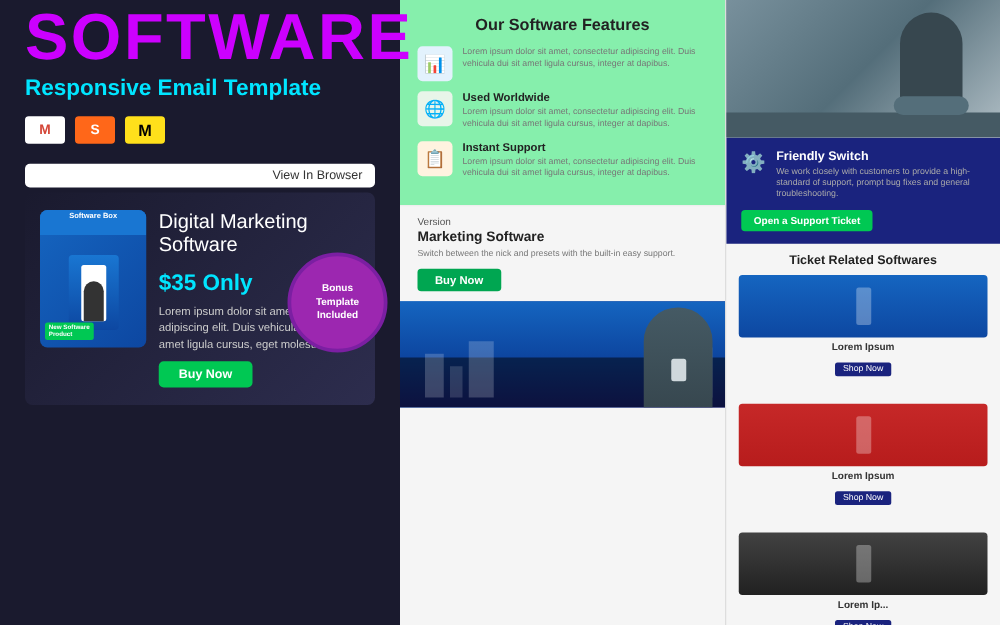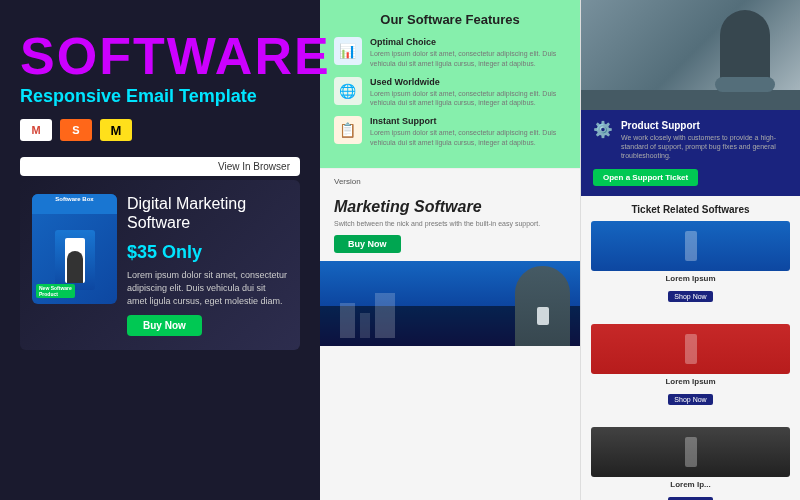--- a/index.html
+++ b/index.html
@@ -10,21 +10,21 @@
       font-family: Arial, sans-serif;
       background: #1a1a2e;
       display: flex;
     }
 
     
     .left-panel {
       width: 320px;
       height: 500px;
       background: #1a1a2e;
-      padding: 30px 20px;
+      padding: 4px 20px;
       flex-shrink: 0;
       position: relative;
     }
 
     .left-panel .title-software {
       font-size: 52px;
       font-weight: 900;
       color: #cc00ff;
       letter-spacing: 2px;
       line-height: 1;
@@ -241,29 +241,28 @@
 
     .deal-section {
       background: #f5f5f5;
       padding: 8px 14px;
       border-top: 1px solid #eee;
     }
 
     .deal-version-label {
       font-size: 8px;
       color: #555;
-      margin-bottom: 12px;
+      margin-bottom: 2px;
     }
 
     .deal-title {
-      font-size: 16px;
+      font-size: 11px;
       font-weight: 700;
       color: #222;
       margin-bottom: 3px;
-      font-style: italic;
     }
 
     .deal-desc {
       font-size: 7px;
       color: #777;
       line-height: 1.4;
       margin-bottom: 6px;
     }
 
     .deal-price-row {
@@ -474,31 +473,35 @@
       <div class="new-software-tag">New Software<br>Product</div>
     </div>
 
     <div class="product-info">
       <h2>Digital Marketing Software</h2>
       <div class="product-price">$35 Only</div>
       <p class="product-desc">Lorem ipsum dolor sit amet, consectetur adipiscing elit. Duis vehicula dui sit amet ligula cursus, eget molestie diam.</p>
       <button class="buy-now-btn">Buy Now</button>
     </div>
 
+    <div class="bonus-badge">
+      <span>Bonus</span>
+      <span>Template</span>
+      <span>Included</span>
+    </div>
   </div>
 </div>
 
 <div class="middle-panel">
   <div class="features-section">
     <div class="features-title">Our Software Features</div>
 
     <div class="feature-item">
       <div class="feature-icon feature-icon-chart">📊</div>
       <div class="feature-text">
-        <h4>Optimal Choice</h4>
         <p>Lorem ipsum dolor sit amet, consectetur adipiscing elit. Duis vehicula dui sit amet ligula cursus, integer at dapibus.</p>
       </div>
     </div>
 
     <div class="feature-item">
       <div class="feature-icon feature-icon-globe">🌐</div>
       <div class="feature-text">
         <h4>Used Worldwide</h4>
         <p>Lorem ipsum dolor sit amet, consectetur adipiscing elit. Duis vehicula dui sit amet ligula cursus, integer at dapibus.</p>
       </div>
@@ -541,21 +544,21 @@
     <div style="position:absolute;top:0;left:0;right:0;bottom:0;background:linear-gradient(135deg,#78909c,#546e7a,#b0bec5);"></div>
     <div style="position:absolute;right:30px;top:10px;width:50px;height:70px;background:#37474f;border-radius:25px 25px 0 0;"></div>
     <div style="position:absolute;bottom:0;left:0;right:0;height:20px;background:#455a64;"></div>
     <div style="position:absolute;bottom:18px;right:25px;width:60px;height:15px;background:#546e7a;border-radius:30px;"></div>
   </div>
 
   <div class="friendly-support-box">
     <div class="support-header">
       <span class="support-icon">⚙️</span>
       <div>
-        <div class="support-title">Product Support</div>
+        <div class="support-title">Friendly Switch</div>
         <p class="support-desc">We work closely with customers to provide a high-standard of support, prompt bug fixes and general troubleshooting.</p>
       </div>
     </div>
     <button class="support-ticket-btn">Open a Support Ticket</button>
   </div>
 
   <div class="related-section">
     <div class="related-title">Ticket Related Softwares</div>
     <div class="related-products">
       <div class="related-product">

